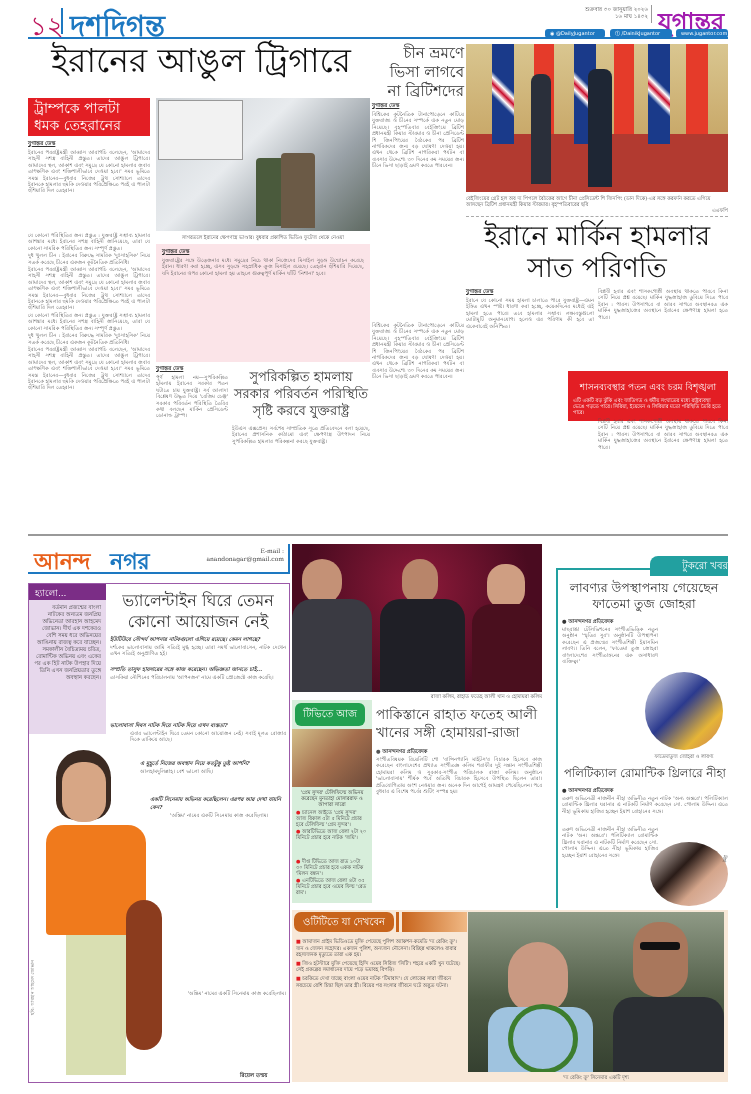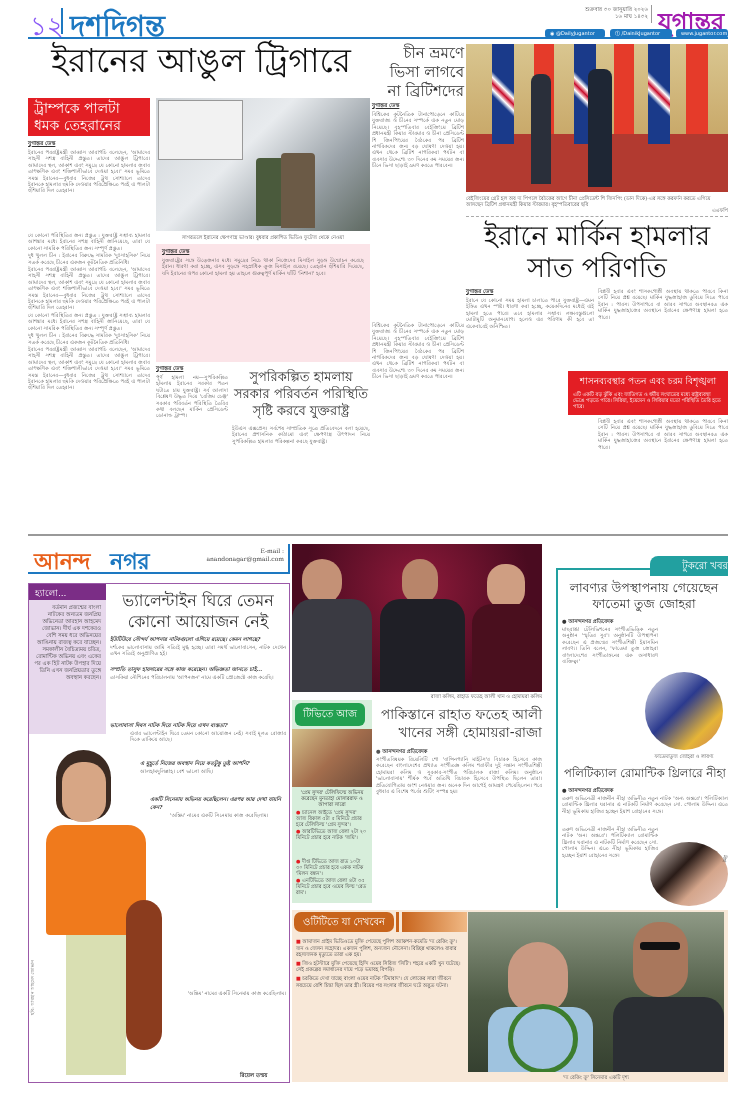--- a/index.html
+++ b/index.html
@@ -5,21 +5,21 @@
 *{box-sizing:border-box;margin:0;padding:0}
 body{width:751px;height:1094px;background:#fff;font-family:"DejaVu Serif",serif;color:#222;overflow:hidden;position:relative}
 .abs{position:absolute}
 .txt{font-size:5.2px;line-height:6.4px;color:#555;text-align:justify;overflow:hidden}
 .txt p{margin-bottom:1px}
 .dl{font-size:5.5px;font-weight:bold;color:#333;text-decoration:underline;margin-bottom:1px}
 .photo{position:absolute;overflow:hidden}
 .cap{font-size:5px;color:#555;line-height:6px;text-align:center}
 .head-big{font-family:"DejaVu Sans",sans-serif;color:#111;font-weight:normal;line-height:1.05}
 
-#pagenum{left:30px;top:6px;font-size:26px;color:#8b5cf6;font-family:Liberation Sans, sans-serif}
+#pagenum{left:30px;top:6px;font-size:26px;color:#be185d;font-family:Liberation Sans, sans-serif}
 #pagesep{left:61px;top:8px;width:2px;height:26px;background:#1d78c1}
 #section{left:70px;top:3px;font-size:29px;color:#1d78c1;font-weight:bold;font-family:"DejaVu Sans",sans-serif}
 #topline{left:28px;top:37px;width:700px;height:2px;background:#1d78c1}
 #date1{left:548px;top:6px;font-size:5.5px;color:#555;text-align:right;width:100px}
 #date2{left:548px;top:13px;font-size:5.5px;color:#555;text-align:right;width:100px}
 #logo{left:658px;top:3px;font-size:24px;font-weight:bold;color:#a21caf;font-family:"DejaVu Serif",serif}
 .social{top:29px;height:9px;background:#1d78c1;color:#fff;font-size:5px;padding:1px 5px;border-radius:3px;font-family:"DejaVu Sans",sans-serif;line-height:7px}
 </style>
 </head>
 <body>
@@ -94,21 +94,21 @@
 <div class="abs cap" style="left:700px;top:207px;width:28px;text-align:right">এএফপি</div>
 <div class="abs" style="left:466px;top:216px;width:262px;border-top:1px dashed #aaa"></div>
 
 <div class="abs head-big" style="left:466px;top:220px;width:262px;font-size:27px;text-align:center;line-height:32px">ইরানে মার্কিন হামলার সাত পরিণতি</div>
 <div class="abs txt" style="left:372px;top:322px;width:92px;height:206px">বিশ্বিকের কূটনৈতিক টানাপোড়েনে কাটিয়ে যুক্তরাজ্য ও চীনের সম্পর্কে এক নতুন মোড় নিয়েছে। বৃহস্পতিবার বেইজিংয়ে ব্রিটিশ প্রধানমন্ত্রী কিয়ার স্টারমার ও চীনা প্রেসিডেন্ট শি জিনপিংয়ের বৈঠকের পর ব্রিটিশ নাগরিকদের জন্য বড় ঘোষণা দেওয়া হয়। এখন থেকে ব্রিটিশ নাগরিকরা পর্যটন বা ব্যবসার উদ্দেশ্যে ৩০ দিনের কম সময়ের জন্য চীনে ভিসা ছাড়াই ভ্রমণ করতে পারবেন।</div>
 <div class="abs" style="left:466px;top:288px;width:128px">
   <div class="dl">যুগান্তর ডেস্ক</div>
   <div class="txt" style="height:234px">ইরানে যে কোনো সময় হামলা চালাতে পারে যুক্তরাষ্ট্র—এমন ইঙ্গিত এখন স্পষ্ট। ধারণা করা হচ্ছে, কয়েকদিনের মধ্যেই এই হামলা হতে পারে। তবে হামলার সম্ভাব্য লক্ষ্যবস্তুগুলো মোটামুটি অনুমানযোগ্য হলেও এর পরিণাম কী হবে তা একেবারেই অনিশ্চিত।</div>
 </div>
 <div class="abs txt" style="left:598px;top:288px;width:130px;height:80px">বিপ্লবী হবার এবং শাসকগোষ্ঠী অবস্থায় থাকতে পারবে কিনা সেটি নিয়ে প্রশ্ন রয়েছে। মার্কিন যুদ্ধজাহাজ ডুবিয়ে দিতে পারে ইরান : পারস্য উপসাগরে বা আরব সাগরে অবস্থানরত এক মার্কিন যুদ্ধজাহাজের অবস্থানে ইরানের ক্ষেপণাস্ত্র হামলা হতে পারে।</div>
-<div class="abs" style="left:568px;top:371px;width:160px;height:44px;background:#e31e24;color:#fff;padding:3px 5px">
+<div class="abs" style="left:568px;top:371px;width:160px;height:50px;background:#e31e24;color:#fff;padding:9px 5px">
   <div style="font-family:'DejaVu Sans',sans-serif;font-size:9px;text-align:center;margin-bottom:2px">শাসনব্যবস্থার পতন এবং চরম বিশৃঙ্খলা</div>
   <div style="font-size:5px;line-height:6px;color:#fff">এটি একটি বড় ঝুঁকি এবং জাতিগত ও ধর্মীয় সংঘাতের মধ্যে রাষ্ট্রব্যবস্থা ভেঙে পড়তে পারে। সিরিয়া, ইয়েমেন ও লিবিয়ার মতো পরিস্থিতি তৈরি হতে পারে।</div>
 </div>
 <div class="abs txt" style="left:598px;top:418px;width:130px;height:108px">বিপ্লবী হবার এবং শাসকগোষ্ঠী অবস্থায় থাকতে পারবে কিনা সেটি নিয়ে প্রশ্ন রয়েছে। মার্কিন যুদ্ধজাহাজ ডুবিয়ে দিতে পারে ইরান : পারস্য উপসাগরে বা আরব সাগরে অবস্থানরত এক মার্কিন যুদ্ধজাহাজের অবস্থানে ইরানের ক্ষেপণাস্ত্র হামলা হতে পারে।</div>
 
 <div class="abs" style="left:28px;top:534px;width:700px;height:2px;background:#999"></div>
 
 <div class="abs" style="left:28px;top:544px;width:262px;height:30px;border-bottom:2px solid #1d78c1;border-right:2px solid #1d78c1">
   <span style="position:absolute;left:6px;top:0;font-size:22px;font-weight:bold;color:#e8601c;font-family:'DejaVu Sans',sans-serif">আনন্দ</span>
   <span style="position:absolute;left:82px;top:0;font-size:22px;font-weight:bold;color:#1d78c1;font-family:'DejaVu Sans',sans-serif">নগর</span>
@@ -162,21 +162,21 @@
   <div style="padding:0 4px;font-size:5px;line-height:6.2px;color:#444">
     <div><span style="color:#e31e24">●</span> <span>চ্যানেল আইতে 'প্রেম সুন্দর' আজ বিকাল ৫টা ৫ মিনিটে প্রচার হবে টেলিফিল্ম 'প্রেম সুন্দর'।</span></div>
     <div><span style="color:#e31e24">●</span> <span>আরটিভিতে আজ বেলা ২টা ২০ মিনিটে প্রচার হবে নাটক 'জয়ি'।</span></div>
   </div>
 </div>
 <div class="abs" style="left:292px;top:858px;width:80px;height:45px;background:#d7eedb;padding:0 4px;font-size:5px;line-height:6.2px;color:#444;overflow:hidden">
   <div><span style="color:#e31e24">●</span> <span>দীপ্ত টিভিতে আজ রাত ১০টা ৩০ মিনিটে প্রচার হবে একক নাটক 'মিলন বন্ধন'।</span></div>
   <div><span style="color:#e31e24">●</span> <span>এনটিভিতে আজ বেলা ৪টা ৩৫ মিনিটে প্রচার হবে ওয়েব ফিল্ম 'রেড রাম'।</span></div>
 </div>
 
-<div class="abs head-big" style="left:376px;top:705px;width:166px;font-size:13.5px;text-align:right;line-height:18px;color:#333">পাকিস্তানে রাহাত ফতেহ আলী খানের সঙ্গী হোমায়রা-রাজা</div>
+<div class="abs head-big" style="left:376px;top:705px;width:166px;font-size:13.5px;text-align:left;line-height:18px;color:#333">পাকিস্তানে রাহাত ফতেহ আলী খানের সঙ্গী হোমায়রা-রাজা</div>
 <div class="abs" style="left:376px;top:748px;width:166px">
   <div style="font-size:5.2px;font-weight:bold;color:#333"><span style="color:#555">●</span> <span>আনন্দনগর প্রতিবেদক</span></div>
   <div class="txt" style="height:150px">সংগীতবিষয়ক রিয়েলিটি শো 'বান্সিনগ্যানি মাইটস'র বিচারক হিসেবে কাজ করেছেন বাংলাদেশের প্রখ্যাত সংগীতজ্ঞ কলিম শরাফীর দুই সন্তান সংগীতশিল্পী হোমায়রা কলিম ও সুরকার-সংগীত পরিচালক রাজা কলিম। অনুষ্ঠানে 'ভালোবাসায়' শীর্ষক পর্বে অতিথি বিচারক হিসেবে উপস্থিত ছিলেন তারা। প্রতিযোগিতায় অংশ নেওয়ার জন্য অনেক দিন আগেই আমন্ত্রণ পেয়েছিলেন। পরে বুধবার এ বিশেষ পর্বের শুটিং সম্পন্ন হয়।</div>
 </div>
 
 <div class="abs" style="left:556px;top:568px;width:172px;height:340px;border-left:2px solid #22a0a0;border-top:2px solid #22a0a0"></div>
 <div class="abs" style="left:650px;top:556px;width:78px;height:20px;background:#22a0a0;color:#fff;font-family:'DejaVu Sans',sans-serif;font-size:10px;text-align:right;line-height:20px;border-radius:8px 0 0 0">টুকরো খবর</div>
 <div class="abs head-big" style="left:560px;top:580px;width:168px;font-size:12.5px;text-align:center;line-height:16px;color:#333">লাবণ্যর উপস্থাপনায় গেয়েছেন ফাতেমা তুজ জোহরা</div>
 <div class="abs" style="left:562px;top:618px;width:96px">
   <div style="font-size:5.2px;font-weight:bold;color:#333">● <span>আনন্দনগর প্রতিবেদক</span></div>

